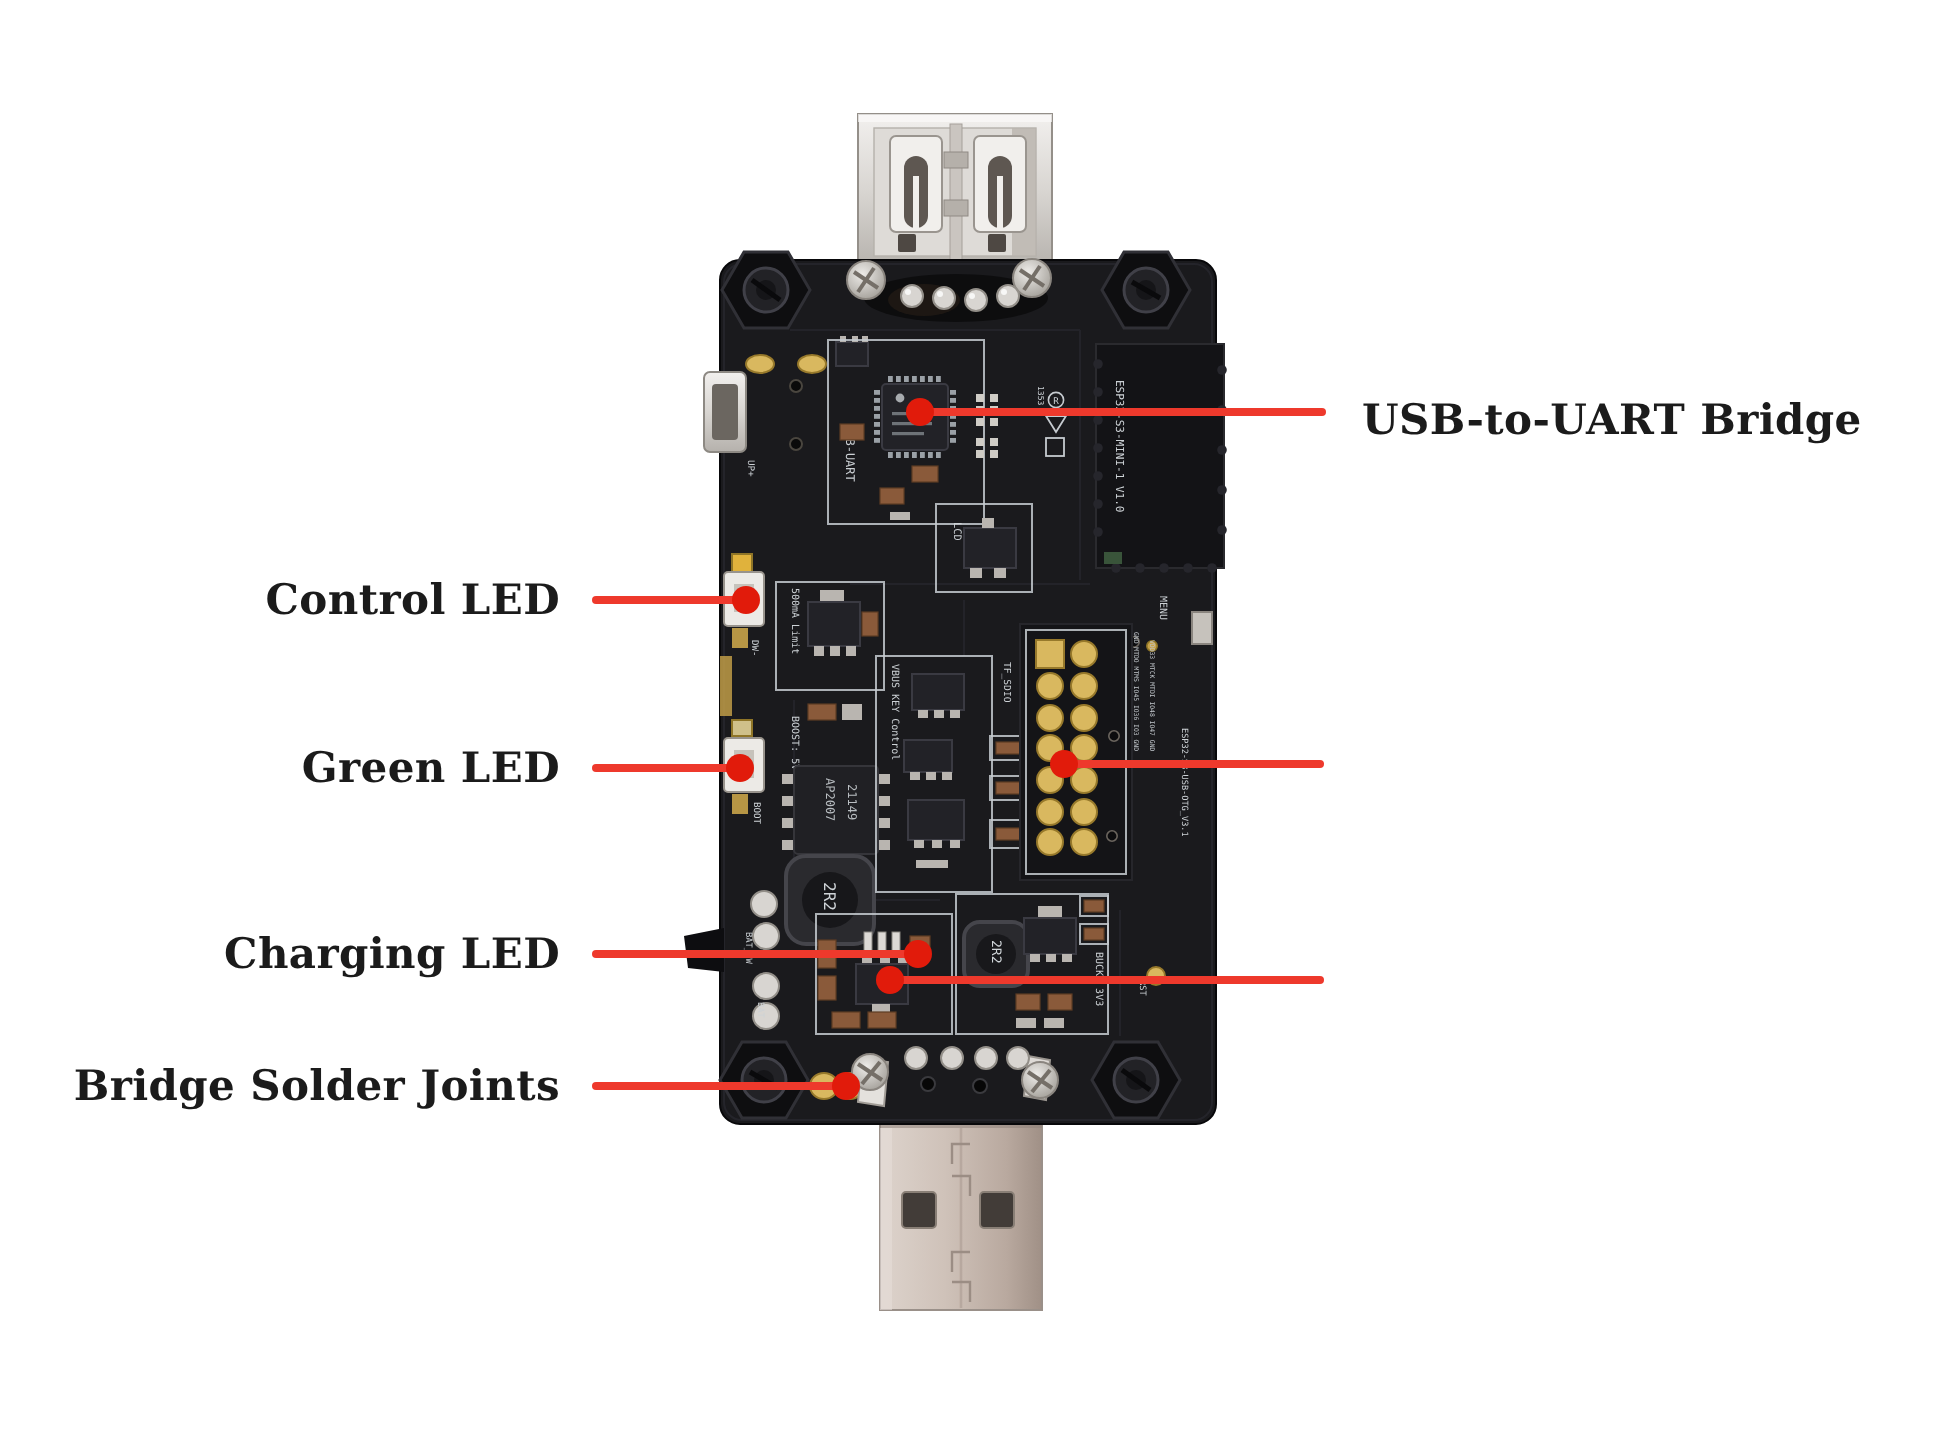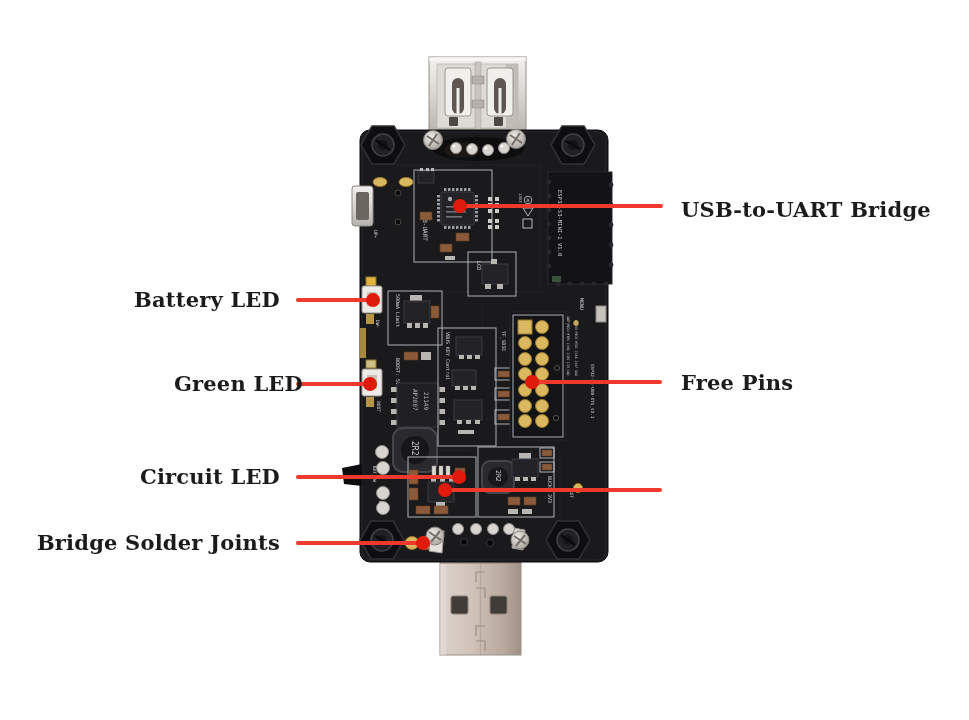--- a/index.html
+++ b/index.html
@@ -438,19 +438,18 @@
 
   <div class="callout-dot" style="left:453px;top:199px;"></div>
   <div class="callout-dot" style="left:366px;top:293px;"></div>
   <div class="callout-dot" style="left:363px;top:377px;"></div>
   <div class="callout-dot" style="left:525px;top:375px;"></div>
   <div class="callout-dot" style="left:452px;top:470px;"></div>
   <div class="callout-dot" style="left:438px;top:483px;"></div>
   <div class="callout-dot" style="left:416px;top:536px;"></div>
 
   <div class="callout-label right" style="left:681px;top:196px;">USB-to-UART Bridge</div>
-  <div class="callout-label left" style="right:689px;top:286px;">Battery LED</div>
-  <div class="callout-label left" style="right:666px;top:370px;text-align:center;">Green LED</div>
-  <div class="callout-label right" style="left:681px;top:369px;">Free Pins</div>
-  <div class="callout-label left" style="right:689px;top:463px;">Circuit LED</div>
+  <div class="callout-label left" style="right:689px;top:286px;">Control LED</div>
+  <div class="callout-label left" style="right:689px;top:370px;text-align:center;">Green LED</div>
+  <div class="callout-label left" style="right:689px;top:463px;">Charging LED</div>
   <div class="callout-label left" style="right:689px;top:529px;">Bridge Solder Joints</div>
 
 </div>
 
 </body></html>

